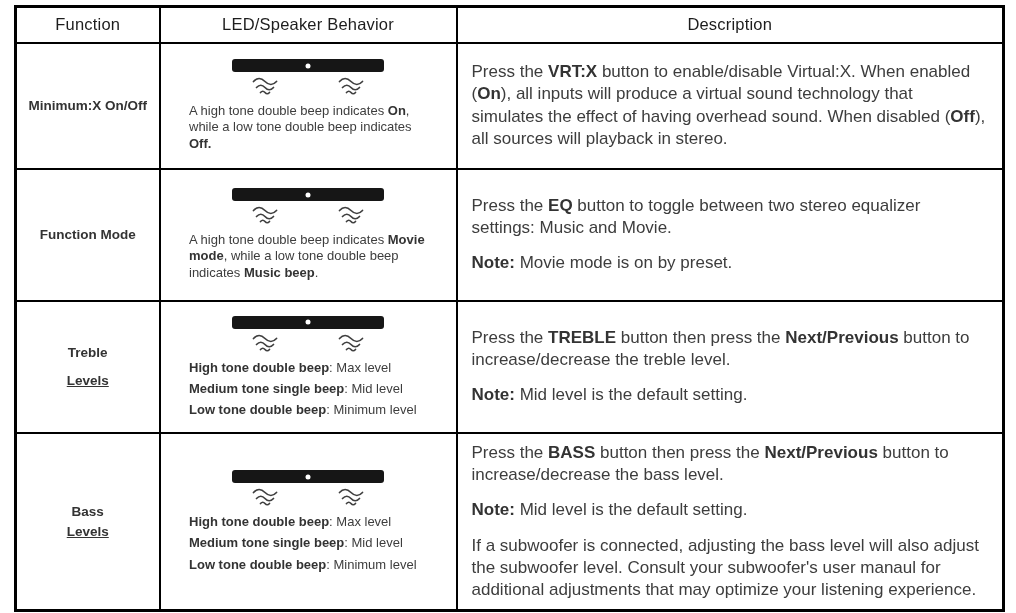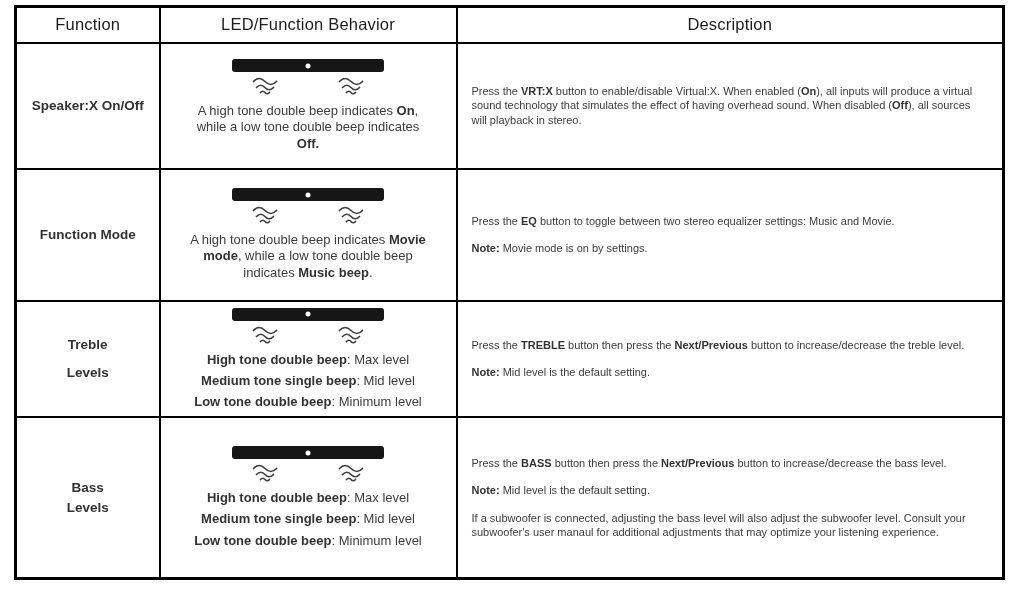--- a/index.html
+++ b/index.html
@@ -37,24 +37,24 @@
   tr.r3 { height: 103px; margin-top: 40px; }
   tr.r4 { height: 161px; }
 
   td.func-cell {
     text-align: center;
     font-weight: 700;
     font-size: 13.5px;
     color: #333333;
     padding: 4px 6px;
   }
-  .func-text .par + .par { margin-top: 5px; }
+  .func-text .par + .par { margin-top: 5px; text-decoration: underline; }
   .func-text.wide .par + .par { margin-top: 13px; }
 
-  td.beh-cell { text-align: center; padding: 6px 10px; }
+  td.beh-cell { text-align: left; padding: 14px 10px; }
   .soundbar {
     width: 152px; height: 13px;
     background: #161616;
     border-radius: 3px;
     margin: 0 auto;
     position: relative;
   }
   .led {
     position: absolute;
     width: 5px; height: 5px;
@@ -73,21 +73,21 @@
   .beh-text {
     font-size: 13px;
     line-height: 1.25;
     color: #3d3d3d;
     margin: 6px auto 0 auto;
     max-width: 238px;
   }
   .beh-text .par + .par { margin-top: 5px; }
 
   td.desc-cell { padding: 8px 14px; }
-  .desc-text { font-size: 11px; line-height: 1.3; color: #3d3d3d; }
+  .desc-text { font-size: 17px; line-height: 1.3; color: #3d3d3d; }
   .desc-text .par + .par { margin-top: 13px; }
 
   .b { font-weight: 700; color: #333333; }
 
   .defs-hidden { position: absolute; width: 0; height: 0; overflow: hidden; }
 </style>
 </head>
 <body>
 
 <svg class="defs-hidden" aria-hidden="true">
@@ -103,30 +103,30 @@
 <div class="page">
   <table class="manual">
     <colgroup>
       <col style="width:144px">
       <col style="width:297px">
       <col style="width:547px">
     </colgroup>
     <thead>
       <tr>
         <th class="hdr">Function</th>
-        <th class="hdr">LED/Function Behavior</th>
+        <th class="hdr">LED/Speaker Behavior</th>
         <th class="hdr">Description</th>
       </tr>
     </thead>
     <tbody>
 
       <tr class="r1">
         <td class="func-cell">
           <div class="func-text">
-              <div class="par"><span>Speaker:X On/Off</span></div>
+              <div class="par"><span>Minimum:X On/Off</span></div>
             </div>
         </td>
         <td class="beh-cell">
           <div class="soundbar">
             <span class="led"></span>
           </div>
           <div class="waves">
             <svg class="wave" viewBox="0 0 28 22">
                 <use href="#wavesym"></use>
               </svg>
@@ -163,21 +163,21 @@
                 <use href="#wavesym"></use>
               </svg>
           </div>
           <div class="beh-text">
               <div class="par"><span>A high tone double beep indicates </span><span class="b">Movie mode</span><span>, while a low tone double beep indicates </span><span class="b">Music beep</span><span>.</span></div>
             </div>
         </td>
         <td class="desc-cell">
           <div class="desc-text">
               <div class="par"><span>Press the </span><span class="b">EQ</span><span> button to toggle between two stereo equalizer settings: Music and Movie.</span></div>
-              <div class="par"><span class="b">Note:</span><span> Movie mode is on by settings.</span></div>
+              <div class="par"><span class="b">Note:</span><span> Movie mode is on by preset.</span></div>
             </div>
         </td>
       </tr>
 
       <tr class="r3">
         <td class="func-cell">
           <div class="func-text wide">
               <div class="par"><span>Treble</span></div>
               <div class="par"><span>Levels</span></div>
             </div>

